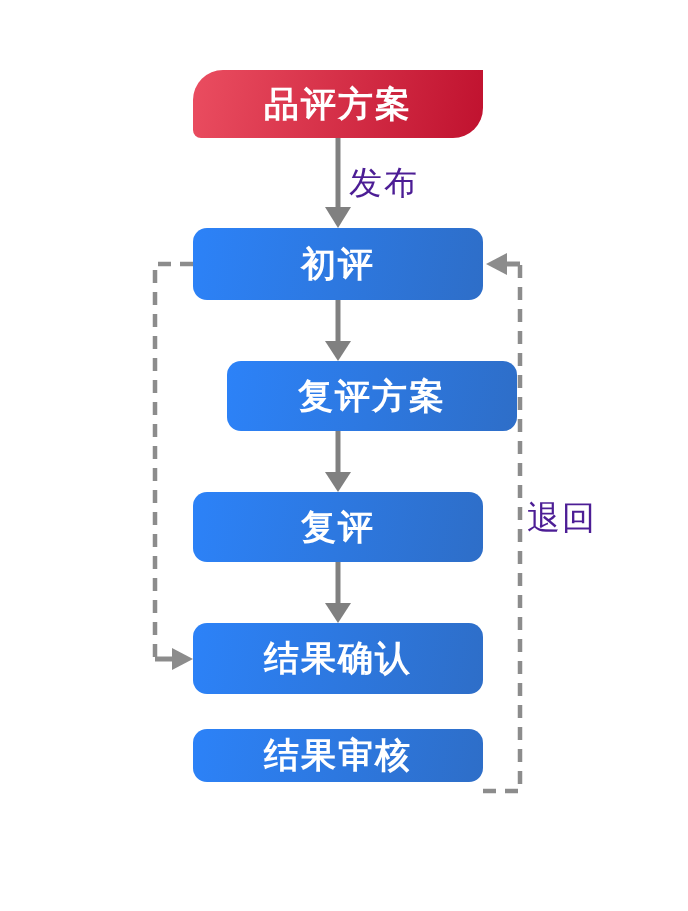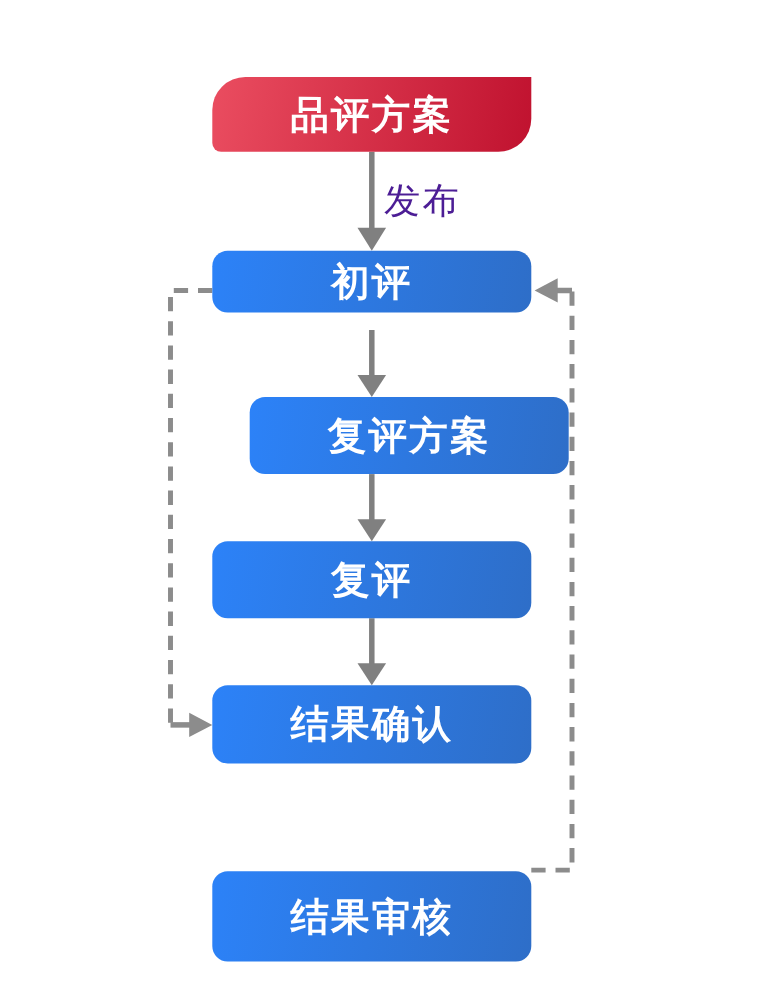--- a/index.html
+++ b/index.html
@@ -38,25 +38,25 @@
   .node-start {
     top: 70px;
     height: 68px;
     background: linear-gradient(100deg, #EA4D60 0%, #C0122F 100%);
     border-radius: 30px 0 30px 8px;
   }
   .node-blue {
     background: linear-gradient(100deg, #2C82F8 0%, #2E6EC8 100%);
     border-radius: 14px;
   }
-  .node-chuping        { top: 228px; height: 56px; }
+  .node-chuping        { top: 228px; height: 72px; }
   .node-fuping-fangan  { top: 361px; height: 70px; margin-left: 34px; }
   .node-fuping         { top: 492px; height: 70px; }
   .node-jieguo-queren  { top: 623px; height: 71px; }
-  .node-jieguo-shenhe  { top: 792px; height: 82px; }
+  .node-jieguo-shenhe  { top: 729px; height: 53px; }
   .edge-label {
     position: absolute;
     color: #4c1d95;
     font-size: 33px;
     font-weight: 400;
     letter-spacing: 2px;
     white-space: nowrap;
   }
   .label-publish { left: 349px; top: 161px; }
   .label-return  { left: 527px; top: 496px; }
@@ -120,14 +120,15 @@
   <div class="node node-blue node-jieguo-queren">
     <span>结果确认</span>
   </div>
 
   <div class="node node-blue node-jieguo-shenhe">
     <span>结果审核</span>
   </div>
 
   <div class="edge-label label-publish">发布</div>
 
+  <div class="edge-label label-return">退回</div>
 
 </div>
 
 </body></html>

